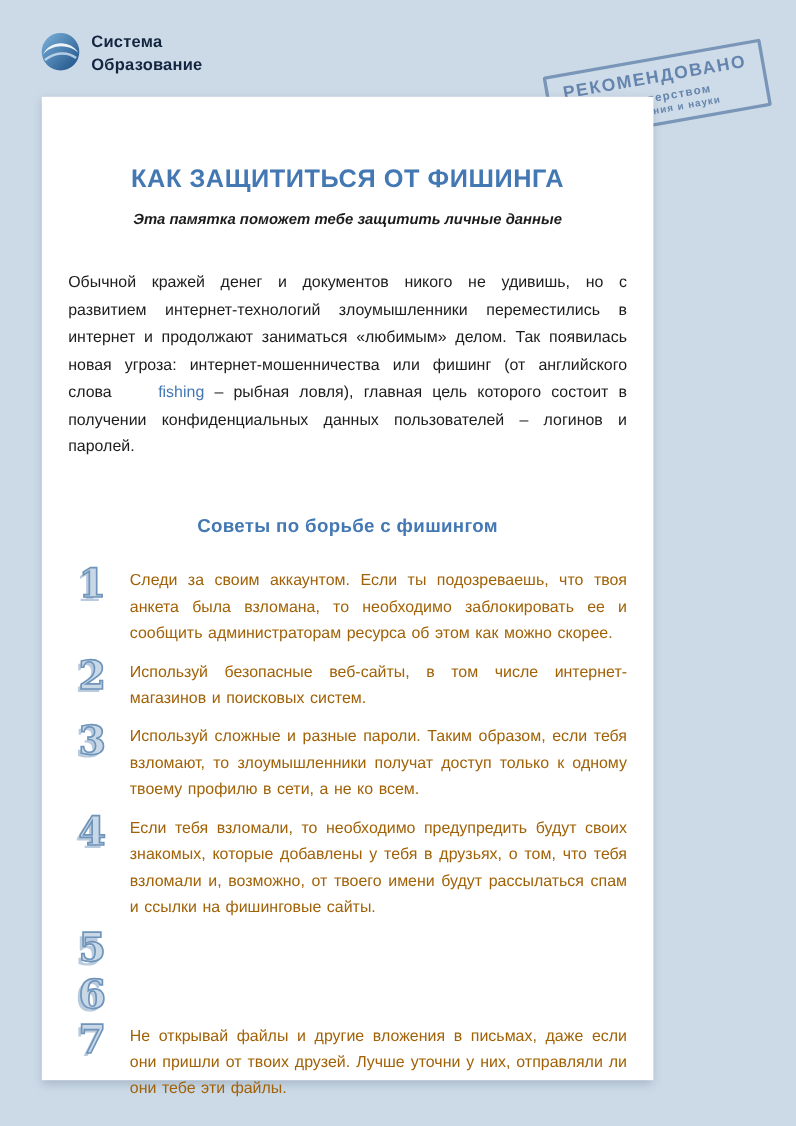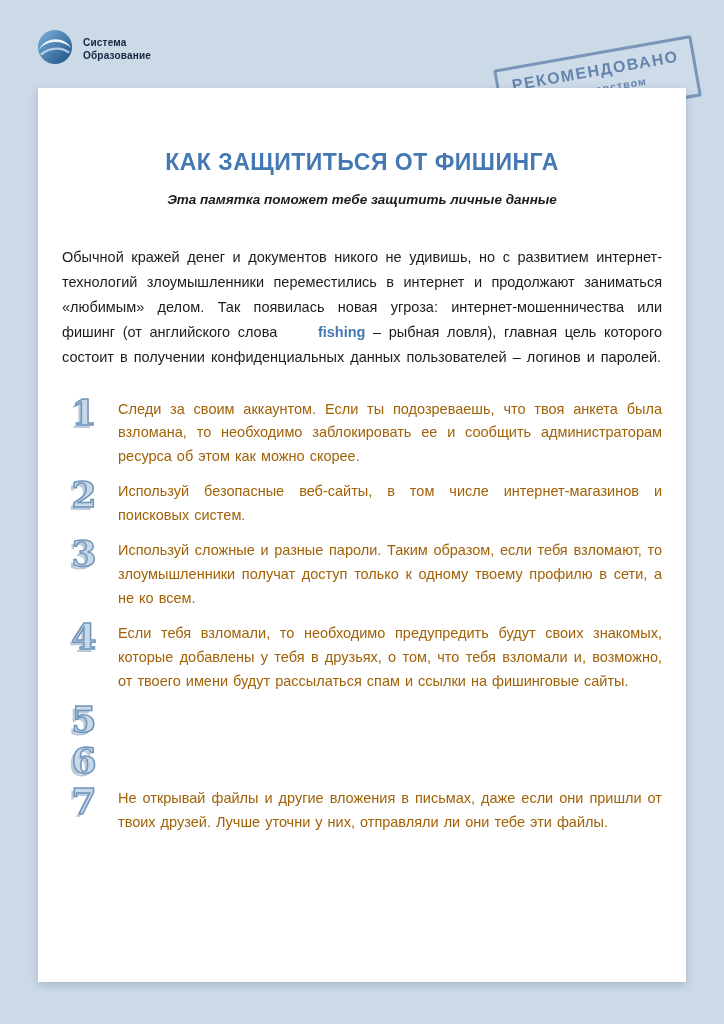--- a/index.html
+++ b/index.html
@@ -15,21 +15,21 @@
   
   .logo {
     position: absolute;
     top: 28px;
     left: 36px;
     display: flex;
     align-items: center;
     gap: 9px;
   }
   .logo-text {
-    font-size: 10px;
+    font-size: 15px;
     font-weight: bold;
     color: #13253f;
     line-height: 1.35;
     letter-spacing: 0.2px;
   }
   .stamp {
     position: absolute;
     top: 52px;
     right: 26px;
     transform: rotate(-10deg);
@@ -42,21 +42,21 @@
   }
   .stamp .l1 { font-size: 16px; font-weight: bold; letter-spacing: 1.5px; }
   .stamp .l2 { font-size: 10.5px; font-weight: bold; letter-spacing: 1.2px; margin-top: 3px; }
   .stamp .l3 { font-size: 9px;  font-weight: bold; letter-spacing: 0.9px; }
 
   
   .card {
     position: absolute;
     left: 38px;
     top: 88px;
-    width: 648px;
+    width: 556px;
     height: 894px;
     background: #ffffff;
     box-shadow: 0 3px 8px rgba(60, 80, 100, 0.25);
     box-sizing: border-box;
     padding: 46px 24px 0;
   }
   .title {
     text-align: center;
     color: #4478b3;
     font-size: 23px;
@@ -72,21 +72,21 @@
     margin-top: 13px;
   }
   .intro {
     margin: 38px 0 0;
     font-size: 14.5px;
     line-height: 1.72;
     color: #1c1c1c;
     text-align: justify;
     word-spacing: 2px;
   }
-  .intro .hl { color: #4478b3; font-weight: bold; margin-left: 33px; }
+  .intro .hl { color: #4478b3; font-weight: normal; margin-left: 33px; }
 
   .tips-heading {
     margin-top: 50px;
     text-align: center;
     color: #4478b3;
     font-size: 17px;
     font-weight: bold;
     letter-spacing: 0.3px;
   }
   .tips { margin-top: 26px; }
@@ -147,20 +147,21 @@
   <div class="l3">образования и науки</div>
 </div>
 
 <div class="card">
 
   <h1 class="title">КАК ЗАЩИТИТЬСЯ ОТ ФИШИНГА</h1>
   <div class="subtitle">Эта памятка поможет тебе защитить личные данные</div>
 
   <p class="intro"><span>Обычной кражей денег и документов никого не удивишь, но с развитием интернет-технологий злоумышленники переместились в интернет и продолжают заниматься «любимым» делом. Так появилась новая угроза: интернет-мошенничества или фишинг (от английского слова </span><span class="hl">fishing</span><span> – рыбная ловля), главная цель которого состоит в получении конфиденциальных данных пользователей – логинов и паролей.</span></p>
 
+  <h2 class="tips-heading">Советы по борьбе с фишингом</h2>
 
   <div class="tips">
 
     <div class="tip">
       <div class="tip-num">1</div>
       <p class="tip-text">Следи за своим аккаунтом. Если ты подозреваешь, что твоя анкета была взломана, то необходимо заблокировать ее и сообщить администраторам ресурса об этом как можно скорее.</p>
     </div>
 
     <div class="tip">
       <div class="tip-num">2</div>

